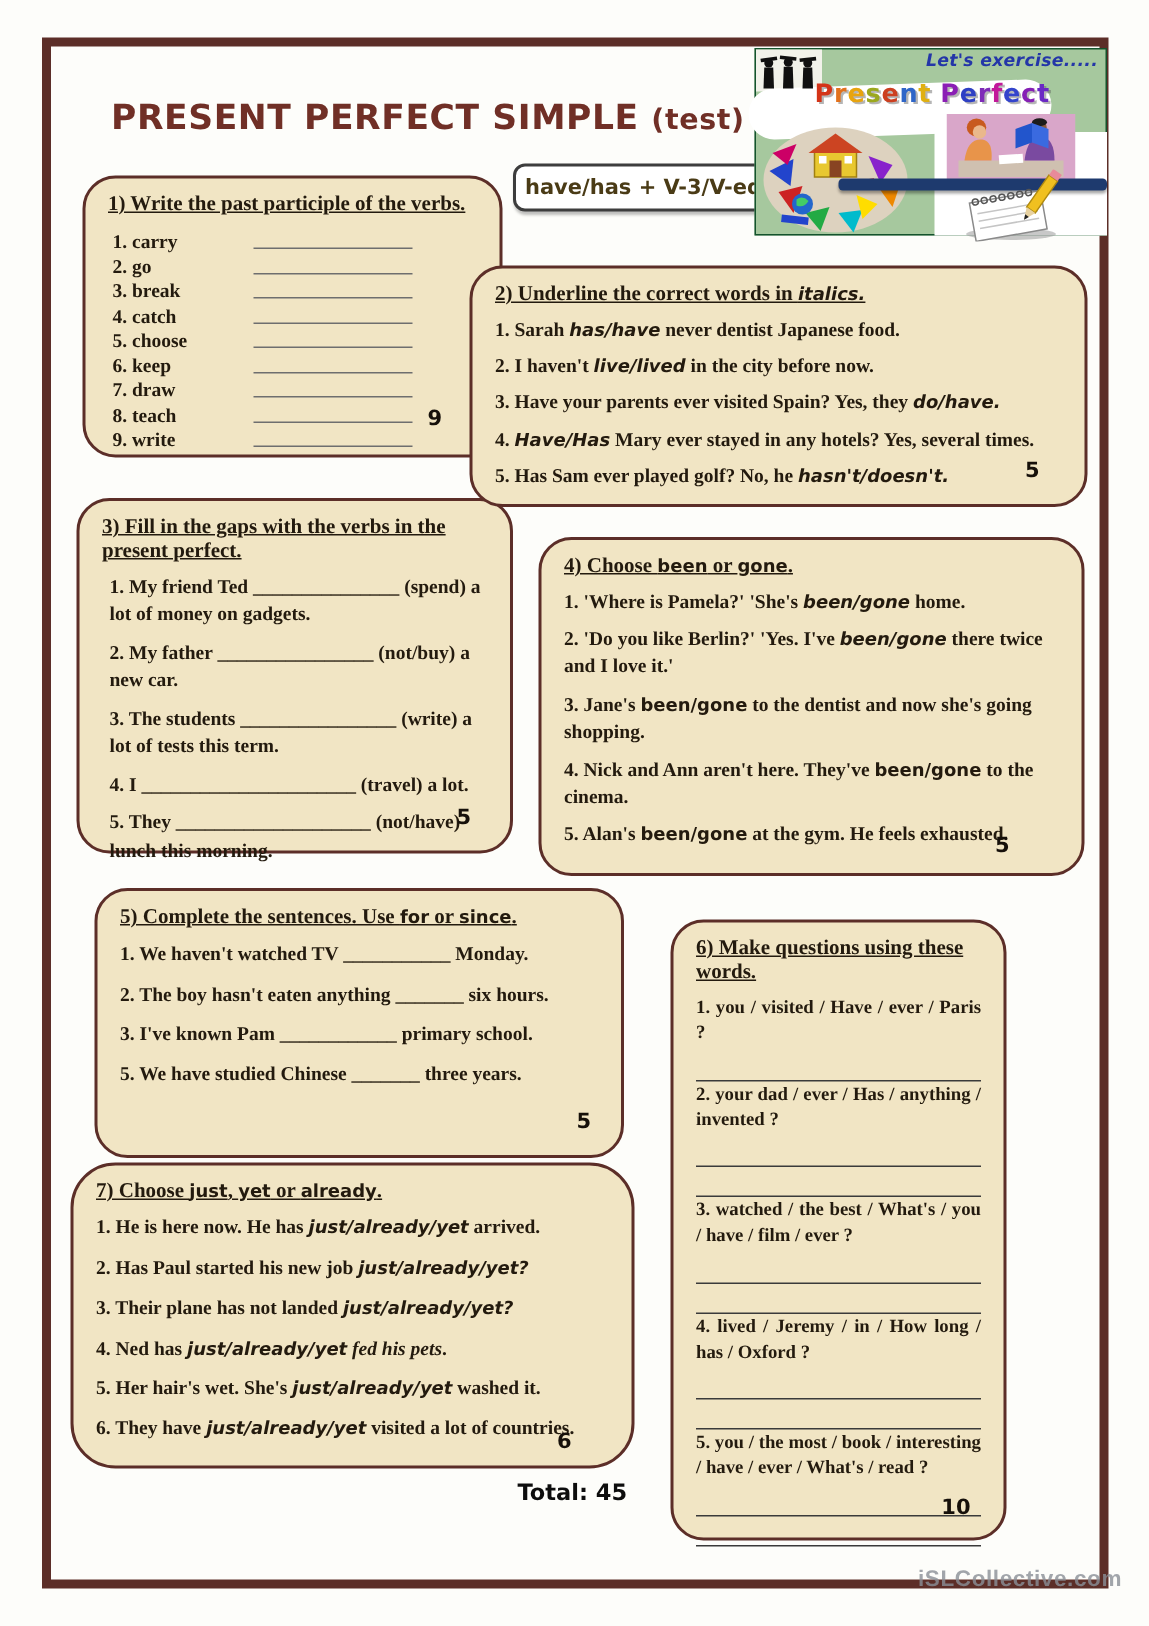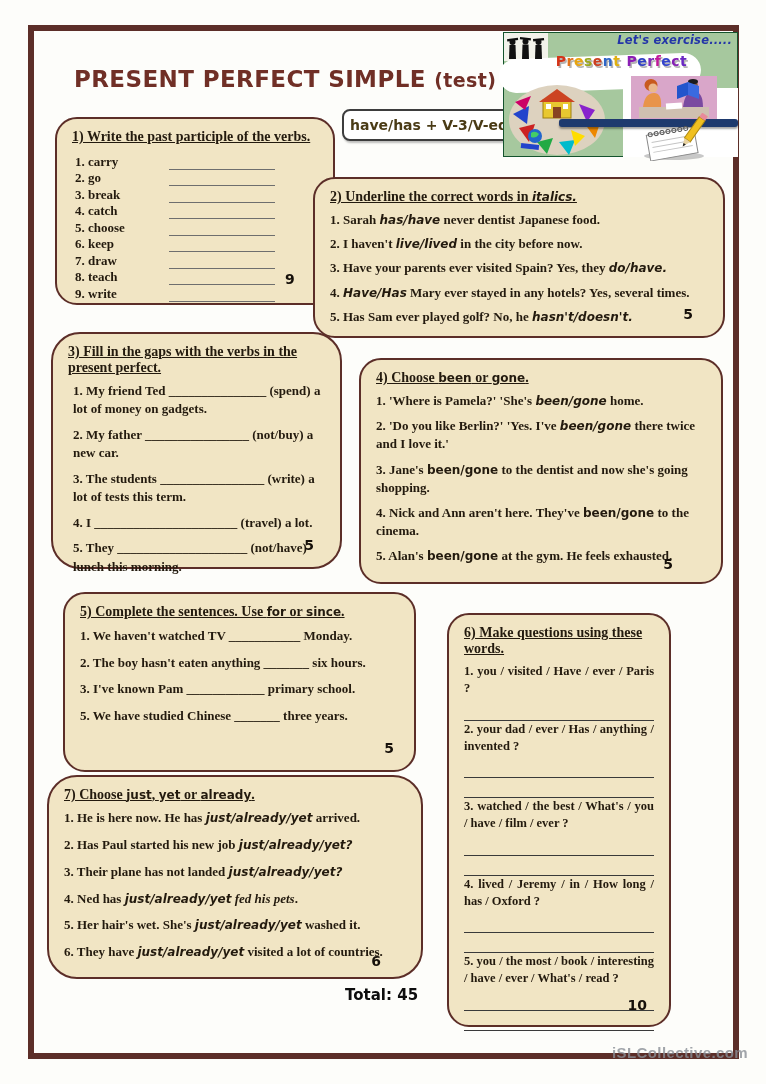--- a/index.html
+++ b/index.html
@@ -21,21 +21,21 @@
        box-sizing:border-box;color:#231a0e;}
   .bhead{margin:10px 15px 6px;font-weight:700;font-size:14px;text-decoration:underline;}
   .item{margin:0 15px 6px;font-weight:700;font-size:13px;line-height:1.42;}
   .opt{font-family:"DejaVu Sans",sans-serif;font-style:italic;font-weight:700;font-size:12px;}
   .optu{font-family:"DejaVu Sans",sans-serif;font-weight:700;font-size:12px;}
   .ital{font-style:italic;font-weight:700;}
   .score{position:absolute;font-family:"DejaVu Sans",sans-serif;font-weight:800;
          font-size:14px;color:#16100a;}
   
   .vrows{padding:2px 18px 0;}
-  .vrow{display:flex;align-items:flex-end;height:16.5px;}
+  .vrow{display:flex;height:16.5px;}
   .vname{width:94px;font-weight:700;font-size:13px;}
   .vline{width:106px;border-bottom:1.4px solid #6e6e6e;height:12px;}
   
   #ex6 .item{font-size:12.5px;line-height:1.38;text-align:justify;margin-bottom:3px;}
   .answer-line{margin:0 15px;height:19px;border-bottom:1.4px solid #3a3a3a;}
   
   #ex2 .item{line-height:1.4;margin-bottom:6px;}
   #ex3 .item{margin-bottom:7px;margin-left:20px;}
   #ex4 .item{margin-bottom:7px;line-height:1.4;}
   #ex5 .item{margin-bottom:7px;line-height:1.5;}
@@ -48,21 +48,21 @@
   
   .illus{position:absolute;left:503px;top:32px;width:235px;height:125px;
          background:#a6c89e;border:1px solid #14532d;box-sizing:border-box;}
   .grbg{position:absolute;left:0;top:0;width:44px;height:28px;background:#f2f2ea;}
   .grads{position:absolute;left:2px;top:1px;}
   .lets{position:absolute;right:5px;top:0px;font-family:"DejaVu Sans",sans-serif;
         font-weight:800;font-style:italic;font-size:11.5px;color:#2436a8;letter-spacing:.2px;}
   .swoosh{position:absolute;left:-5px;top:23px;width:202px;height:34px;background:#ffffff;
           border-radius:17px;transform:rotate(-2deg);}
   .pptitle{position:absolute;left:2px;top:20px;width:231px;text-align:center;
-           font-family:"DejaVu Sans",sans-serif;font-weight:800;font-size:14px;
+           font-family:"DejaVu Sans",sans-serif;font-weight:800;font-size:17px;
            letter-spacing:.5px;text-shadow:1.5px 1.5px 0 rgba(90,90,90,.45);white-space:nowrap;}
   .ppword{display:inline-block;margin:0 3px;}
   .whitequad{position:absolute;left:119px;top:55px;width:115px;height:69px;background:#ffffff;}
   .people{position:absolute;left:127px;top:43px;}
   .navybar{position:absolute;left:55px;top:86px;width:179px;height:8px;background:#1e3a6e;
            border-radius:3px;box-shadow:0 2px 2px rgba(0,0,0,.35);}
   .collage{position:absolute;left:3px;top:51px;}
   .notepad{position:absolute;left:130px;top:80px;}
   .z1{z-index:1}.z2{z-index:2}.z3{z-index:3}.z4{z-index:4}
 </style>
@@ -195,21 +195,21 @@
           <span class="vline"></span>
         </div>
         <div class="vrow">
           <span class="vname">9. write</span>
           <span class="vline"></span>
         </div>
       </div>
     <div class="score" style="left:228px;bottom:16px;">9</div>
   </section>
 
-  <section class="box" id="ex3" style="left:51px;top:332px;width:291px;height:237px;border-radius:29px;">
+  <section class="box" id="ex3" style="left:51px;top:332px;width:291px;height:237px;">
     <h3 class="bhead"><span>3) Fill in the gaps with the verbs in the present perfect.</span></h3>
     <div>
         <p class="item"><span>1. My friend Ted _______________ (spend) a lot of money on gadgets.</span></p>
         <p class="item"><span>2. My father ________________ (not/buy) a new car.</span></p>
         <p class="item"><span>3. The students ________________ (write) a lot of tests this term.</span></p>
         <p class="item"><span>4. I ______________________ (travel) a lot.</span></p>
         <p class="item"><span>5. They ____________________ (not/have) lunch this morning.</span></p>
       </div>
     <div class="score" style="right:26px;bottom:14px;">5</div>
   </section>

